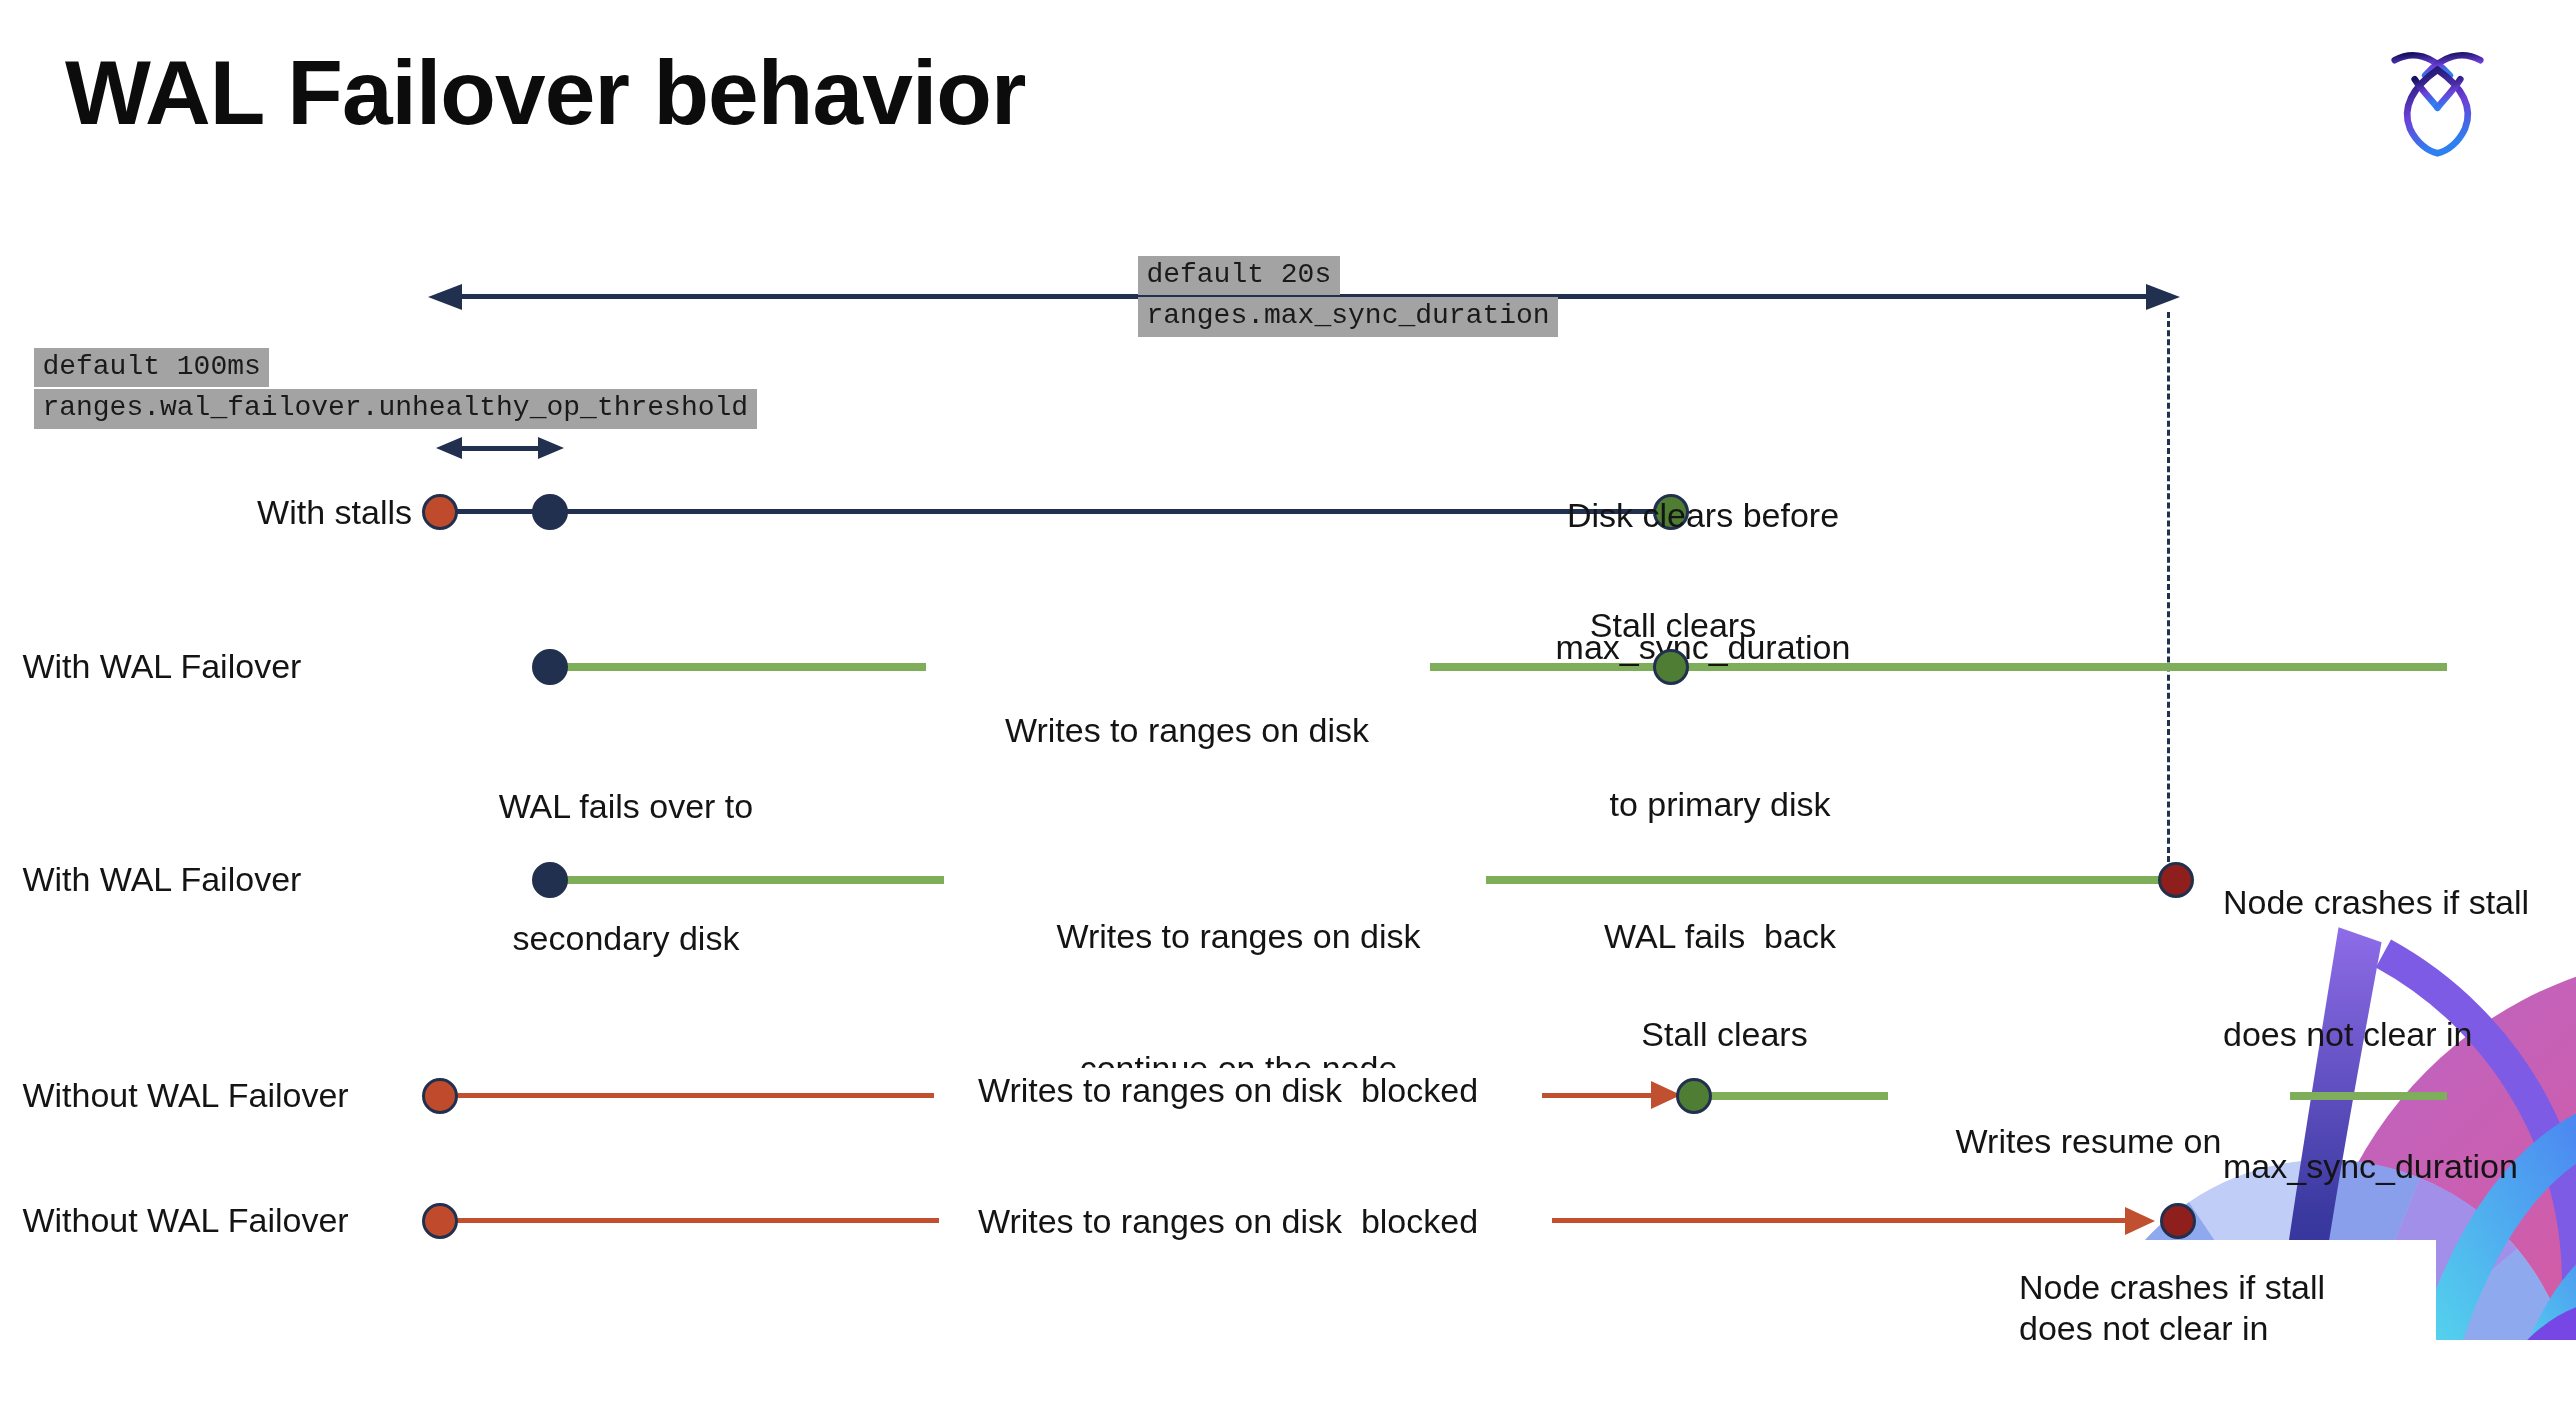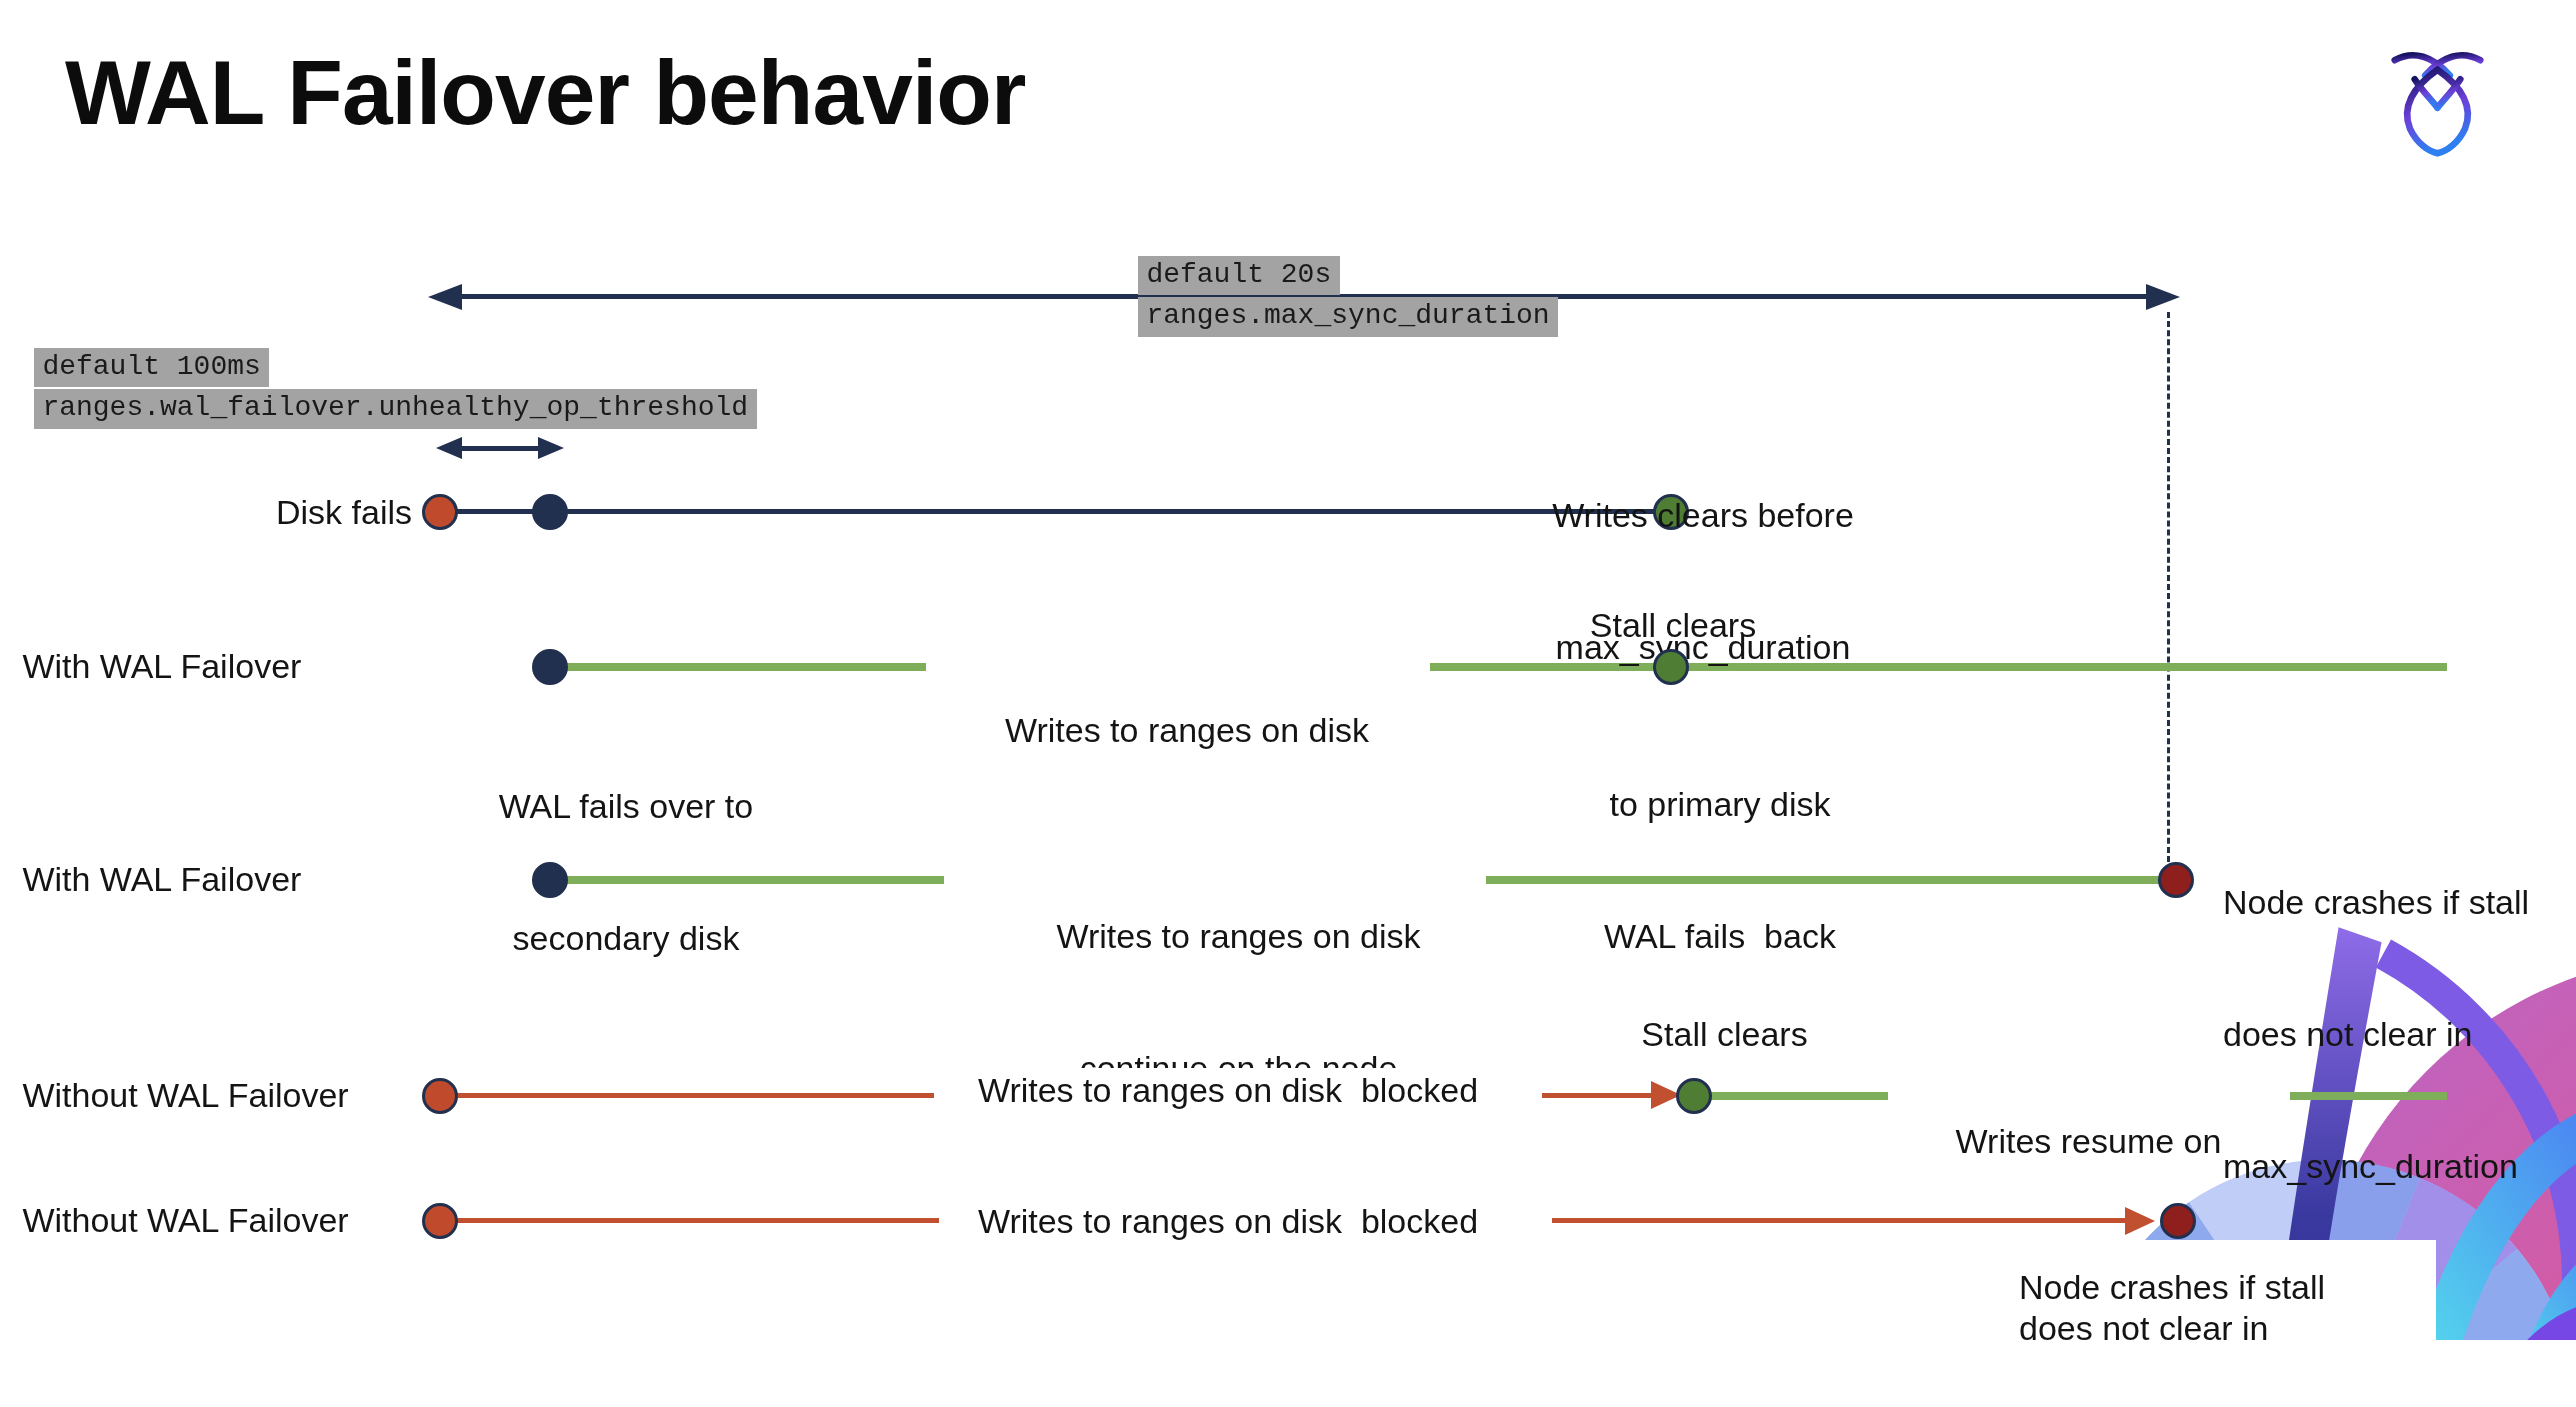--- a/index.html
+++ b/index.html
@@ -76,27 +76,27 @@
 
   <div class="code abs" style="left:34px;top:348px;">
     <span>default 100ms</span><br>
     <span>ranges.wal_failover.unhealthy_op_threshold</span>
   </div>
 
   <div class="line navy abs" style="left:458px;top:446px;width:80px;"></div>
   <div class="tri sleft" style="left:436px;top:437px;"></div>
   <div class="tri sright" style="left:538px;top:437px;"></div>
 
-  <div class="rowlbl abs" style="left:150px;top:490px;width:262px;text-align:right;">Disk fails</div>
+  <div class="rowlbl abs" style="left:150px;top:490px;width:262px;text-align:right;">With stalls</div>
   <div class="line navy abs" style="left:439px;top:509px;width:1232px;"></div>
   <div class="dot redfill" style="left:422px;top:494px;"></div>
   <div class="dot navyfill" style="left:532px;top:494px;"></div>
   <div class="dot greenfill" style="left:1653px;top:494px;"></div>
   <div class="t ctr abs" style="left:1535px;top:405px;width:336px;">
-    <span>Writes clears before</span>
+    <span>Disk clears before</span>
     <span>max_sync_duration</span>
   </div>
 
   <div class="rowlbl abs" style="left:22.4px;top:644px;">With WAL Failover</div>
   <div class="line green abs" style="left:550px;top:663px;width:376px;"></div>
   <div class="line green abs" style="left:1428px;top:663px;width:1019px;"></div>
   <div class="dot navyfill" style="left:532px;top:649px;"></div>
   <div class="dot greenfill" style="left:1653px;top:649px;"></div>
   <div class="t ctr abs" style="left:944px;top:620px;width:486px;background:#fff;">
     <span>Writes to ranges on disk</span>

